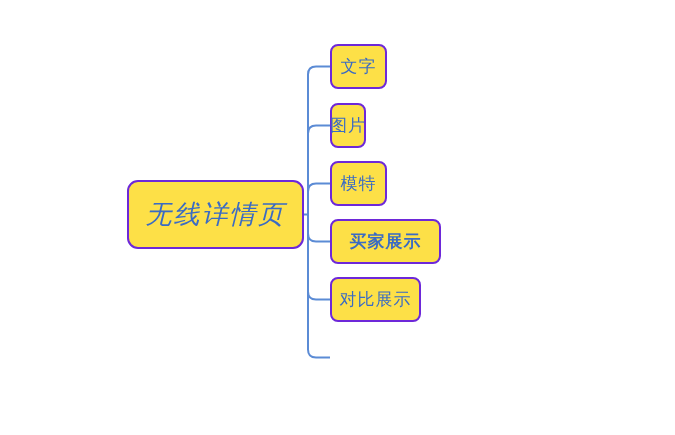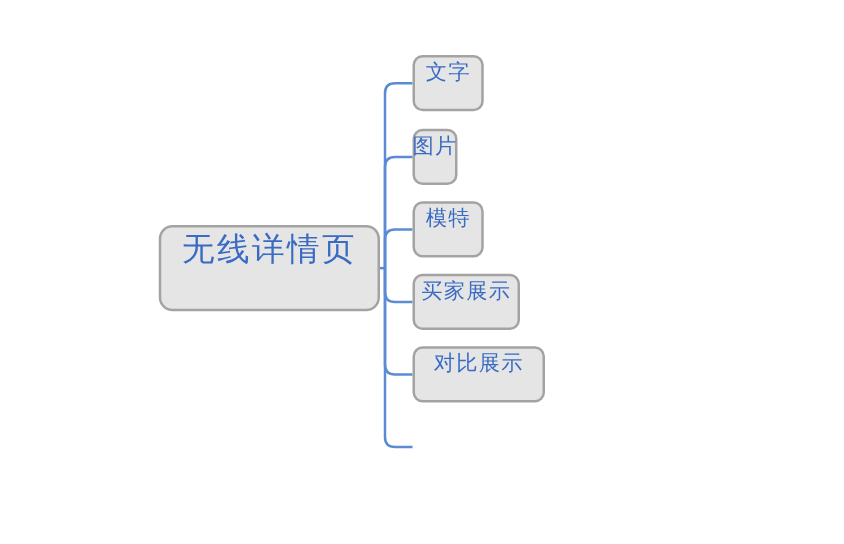--- a/index.html
+++ b/index.html
@@ -22,36 +22,38 @@
     left: 0;
     top: 0;
     width: 675px;
     height: 435px;
     pointer-events: none;
   }
   .node {
     position: absolute;
     box-sizing: border-box;
     display: flex;
+    align-items: center;
     justify-content: center;
-    background: #e5e5e5;
-    border: 2px solid #a3a3a3;
+    background: #fde047;
+    border: 2px solid #6d28d9;
     border-radius: 9px;
     color: #3a6bc4;
     white-space: nowrap;
     letter-spacing: 1px;
   }
   .node.root {
     left: 127px;
     top: 180px;
     width: 177px;
     height: 69px;
     border-radius: 11px;
     font-size: 26px;
     letter-spacing: 2px;
+    font-style: italic;
   }
   .node.child {
     left: 330px;
     height: 45px;
     font-size: 17px;
     border-radius: 8px;
   }
 </style>
 </head>
 <body>
@@ -77,22 +79,22 @@
   </div>
 
   <div class="node child" style="top:103px; width:36px;">
     <span>图片</span>
   </div>
 
   <div class="node child" style="top:161px; width:57px;">
     <span>模特</span>
   </div>
 
-  <div class="node child" style="top:219px; width:86px;">
+  <div class="node child" style="top:219px; width:111px;font-weight:bold;">
     <span>买家展示</span>
   </div>
 
-  <div class="node child" style="top:277px; width:106px;">
+  <div class="node child" style="top:277px; width:91px;">
     <span>对比展示</span>
   </div>
 
 
 </div>
 
 </body></html>

